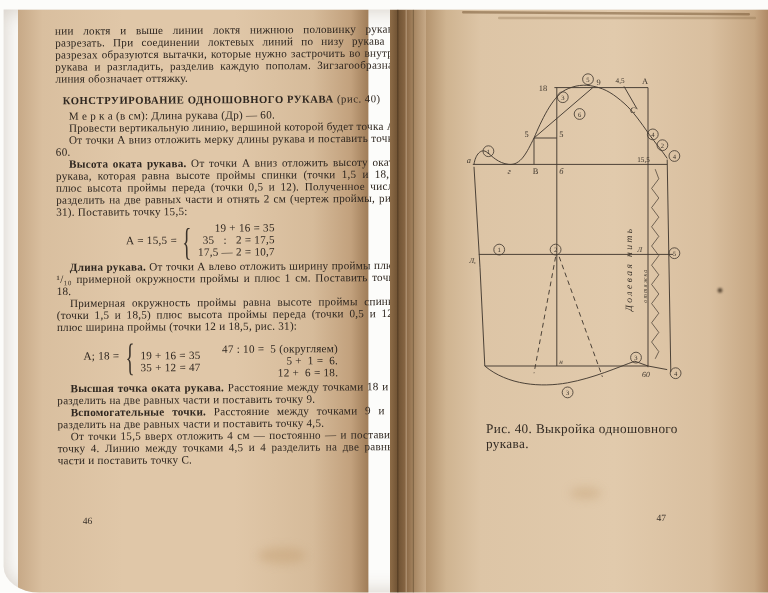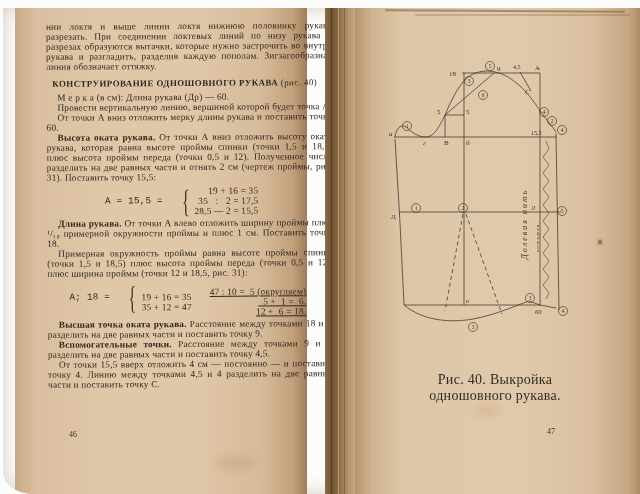--- a/index.html
+++ b/index.html
@@ -29,31 +29,31 @@
     text-align:justify;transform:rotate(-.35deg);}
   #lefttext p{margin:0;text-indent:11px;}
   #lefttext p.cont{text-indent:0;}
   .lead{font-weight:bold;}
   .heading{margin:7px 0 5px 0;font-size:8.9px;letter-spacing:.45px;text-indent:6px;
     white-space:nowrap;}
   .heading b{font-weight:bold;}
   .formula{display:flex;align-items:center;margin:3px 0 3px 58px;white-space:pre;
     line-height:10.2px;}
   .formula.f2{margin-left:22px;align-items:flex-start;}
-  .fintro{margin-right:14px;padding-top:1px;font-family:Liberation Mono, monospace;}
+  .fintro{margin-right:0;padding-top:1px;}
   .f2 .fintro{padding-top:10px;}
   .brace{font-size:32px;line-height:30px;transform:scaleX(.5);transform-origin:center;
     font-weight:400;color:#3a322a;margin:0 1px;}
   .fcol{display:flex;flex-direction:column;align-items:flex-end;}
   .fcol.second{margin-left:18px;}
   .pagenum{position:absolute;color:#3a322a;font-size:8px;}
 
   
-  #figcaption{position:absolute;left:50px;top:364px;width:180px;text-align:center;
-    color:#342c24;font-size:14px;letter-spacing:.3px;}
+  #figcaption{position:absolute;left:50px;top:344px;width:180px;text-align:left;
+    color:#342c24;font-size:11px;letter-spacing:.3px;}
   svg text{font-family:"Liberation Serif","DejaVu Serif",serif;fill:#3c342b;}
   .speck{position:absolute;border-radius:50%;}
 
   
   #watermark{position:absolute;right:3px;bottom:1px;
     font-family:"Liberation Sans","DejaVu Sans",sans-serif;
     font-size:18px;font-weight:bold;color:#fbfbfb;letter-spacing:.5px;
     text-shadow:1px 1px 1px #5c5c5c,-1px -1px 1px #6e6e6e,1px -1px 1px #666,-1px 1px 1px #666,0 0 3px #555;}
 </style>
 </head>
@@ -72,35 +72,35 @@
         <p>Провести вертикальную линию, вершиной которой будет точка А.</p>
         <p>От точки А вниз отложить мерку длины рукава и поставить точку 60.</p>
         <p><span class="lead">Высота оката рукава.</span><span> От точки А вниз отложить высоту оката рукава, которая равна высоте проймы спинки (точки 1,5 и 18,5) плюс высота проймы переда (точки 0,5 и 12). Полученное число разделить на две равных части и отнять 2 см (чертеж проймы, рис. 31). Поставить точку 15,5:</span></p>
 
         <div class="formula">
           <span class="fintro">А = 15,5 =</span>
           <span class="brace">{</span>
           <span class="fcol">
             <span>19 + 16 = 35</span>
             <span>35   :   2 = 17,5</span>
-            <span>28,5 — 2 = 15,5</span>
+            <span>17,5 — 2 = 10,7</span>
           </span>
         </div>
 
         <p><span class="lead">Длина рукава.</span><span> От точки А влево отложить ширину проймы плюс ¹/₁₀ примерной окружности проймы и плюс 1 см. Поставить точку 18.</span></p>
         <p>Примерная окружность проймы равна высоте проймы спинки (точки 1,5 и 18,5) плюс высота проймы переда (точки 0,5 и 12), плюс ширина проймы (точки 12 и 18,5, рис. 31):</p>
 
         <div class="formula f2">
           <span class="fintro">А; 18 =</span>
           <span class="brace">{</span>
           <span class="fcol" style="padding-top:10px;">
             <span>19 + 16 = 35</span>
             <span>35 + 12 = 47</span>
           </span>
-          <span class="fcol second" style="padding-top:5px;text-decoration:underline;">
+          <span class="fcol second" style="padding-top:5px;">
             <span>47 : 10 =  5 (округляем)</span>
             <span>  5 +  1 =  6.</span>
             <span>12 +  6 = 18.</span>
           </span>
         </div>
 
         <p><span class="lead">Высшая точка оката рукава.</span><span> Расстояние между точками 18 и А разделить на две равных части и поставить точку 9.</span></p>
         <p><span class="lead">Вспомогательные точки.</span><span> Расстояние между точками 9 и А разделить на две равных части и поставить точку 4,5.</span></p>
         <p>От точки 15,5 вверх отложить 4 см — постоянно — и поставить точку 4. Линию между точками 4,5 и 4 разделить на две равных части и поставить точку С.</p>
       </div>

